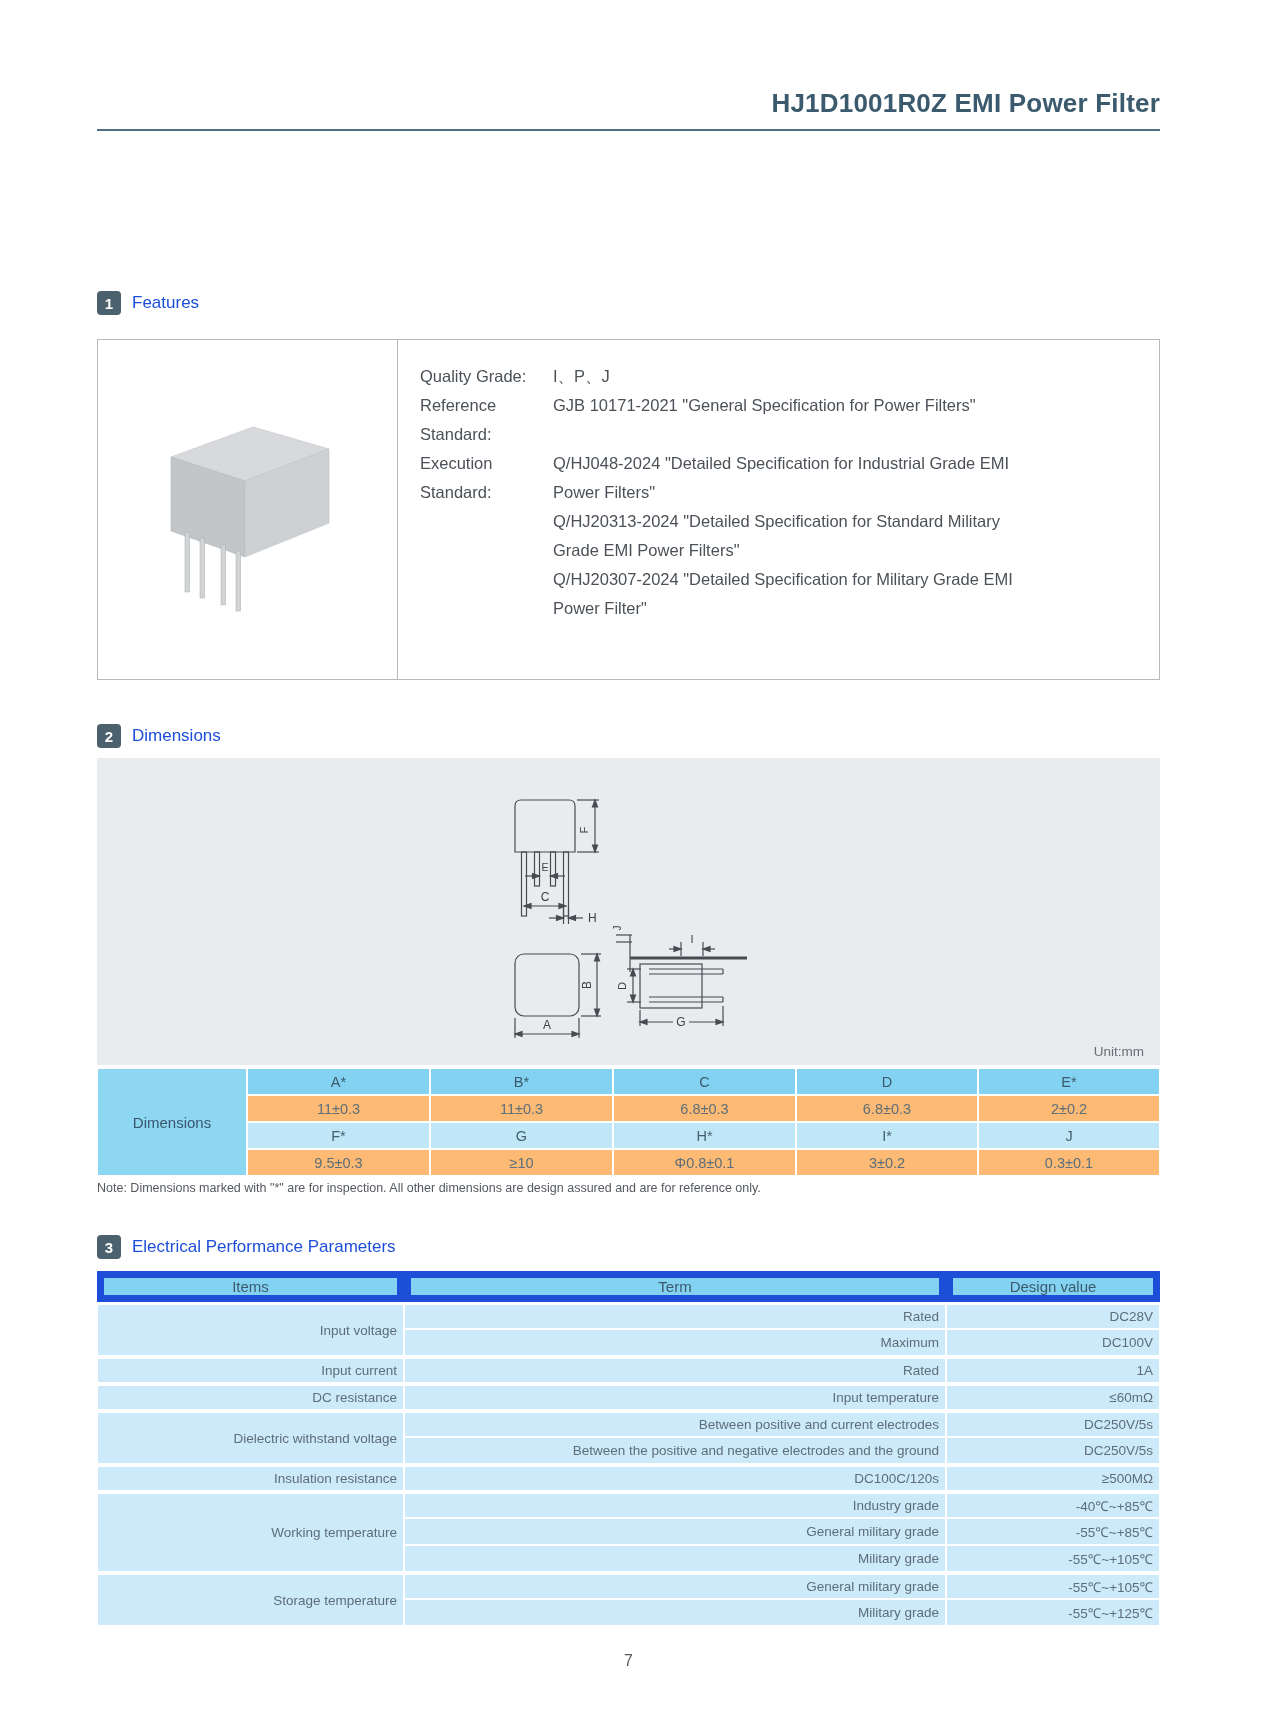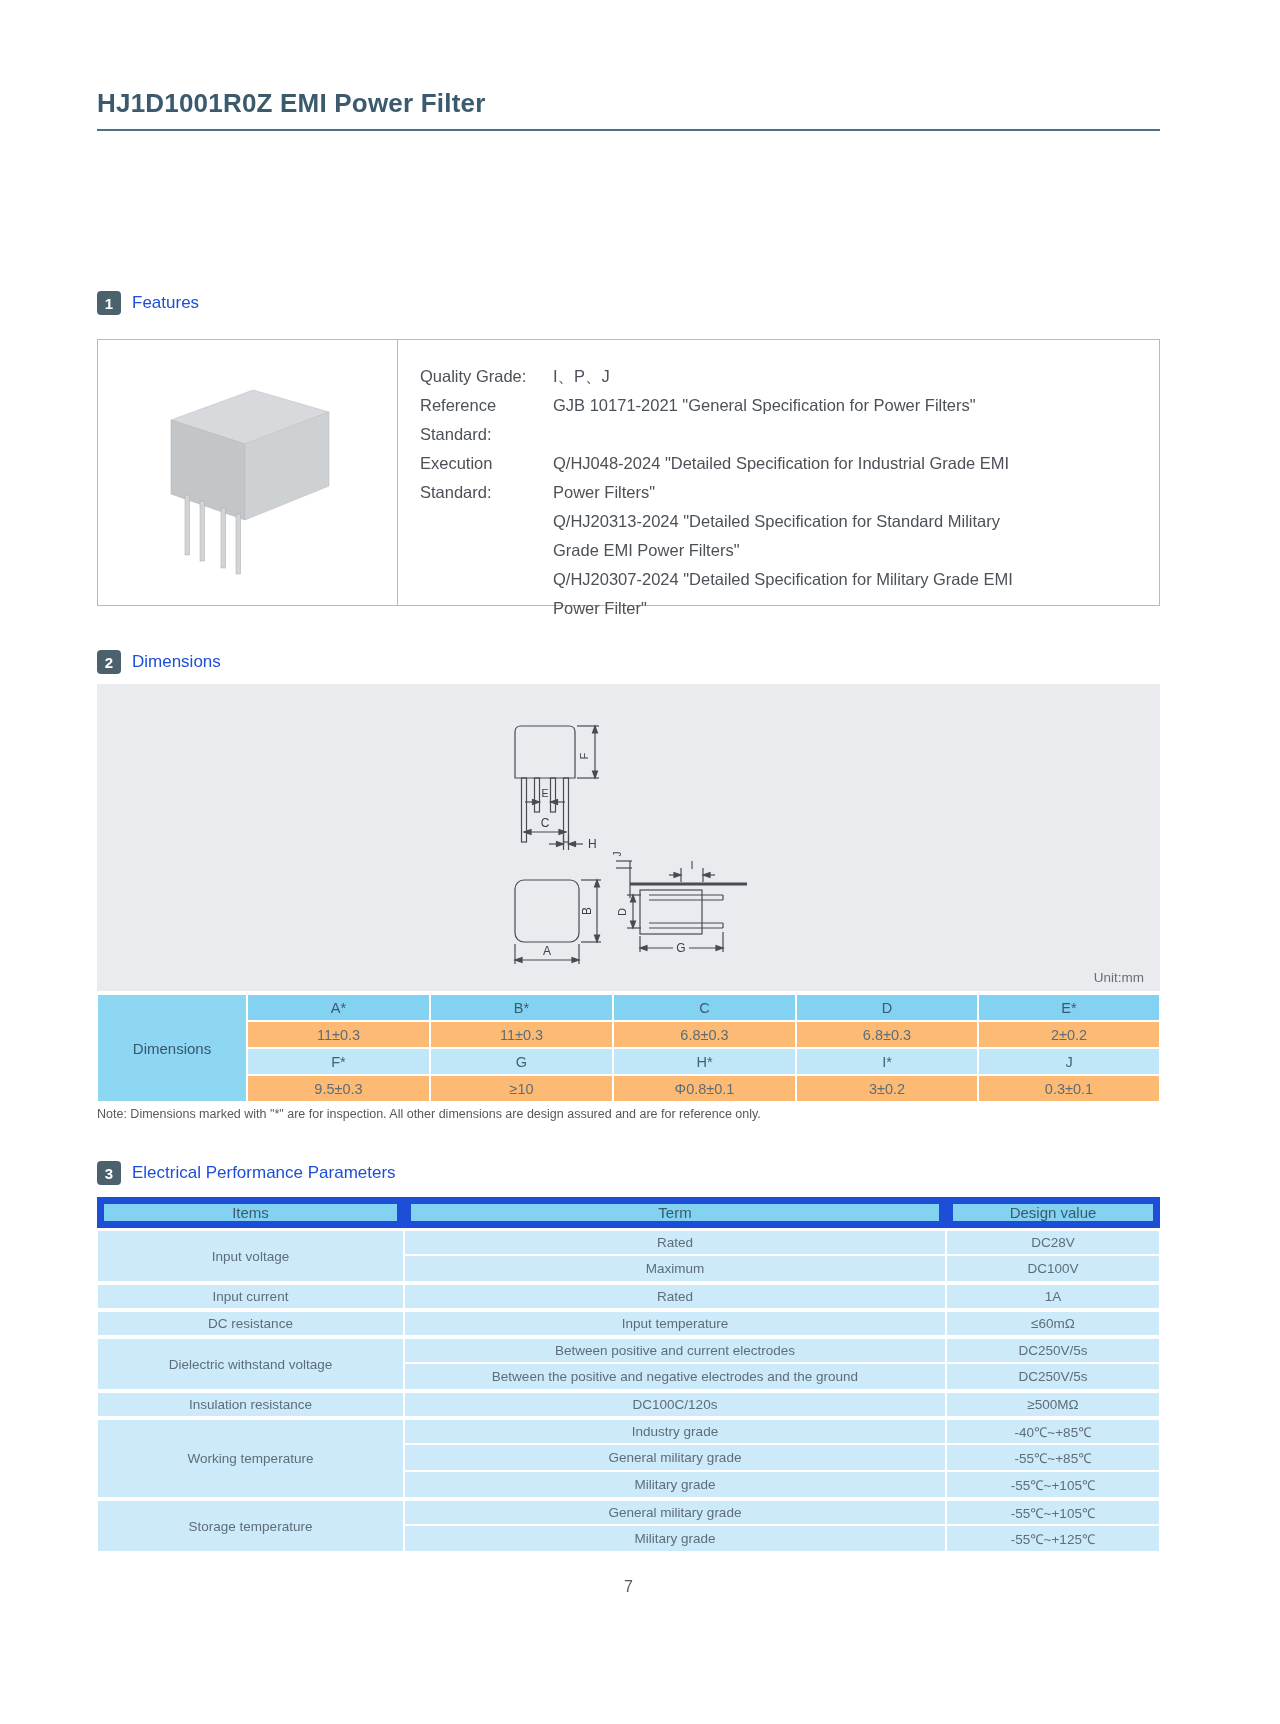--- a/index.html
+++ b/index.html
@@ -5,35 +5,35 @@
   * { box-sizing: border-box; }
   html,body { margin:0; padding:0; background:#ffffff; }
   .page {
     width:1280px; height:1724px; position:relative; overflow:hidden;
     background:#ffffff; font-family:"Liberation Sans", sans-serif;
   }
   .content { width:1063px; margin-left:97px; }
 
   .doc-title {
     margin:0; padding-top:88px;
-    font-size:26px; font-weight:bold; color:#3b5a6e; letter-spacing:0.2px;
+    font-size:26px; font-weight:bold; color:#3b5a6e; letter-spacing:0.2px;text-align:right;
   }
   .title-rule { border:none; border-top:2px solid #4e7084; margin:10px 0 0 0; }
 
   .sec { display:flex; align-items:center; gap:11px; height:28px; }
   .sec-badge {
     width:24px; height:24px; border-radius:4px; background:#4b626e;
     color:#ffffff; font-size:15px; font-weight:bold;
     display:flex; align-items:center; justify-content:center; flex:none;
   }
   .sec-title { font-size:17px; color:#1d4ed8; }
 
   #sec1 { margin-top:158px; }
 
-  .feat-box { margin-top:22px; height:267px; border:1px solid #b7babd; display:flex; }
+  .feat-box { margin-top:22px; height:341px; border:1px solid #b7babd; display:flex; }
   .feat-img {
     width:300px; flex:none; border-right:1px solid #b7babd;
     display:flex; align-items:center; justify-content:center;
   }
   .feat-text { flex:1; padding:22px 0 0 22px; font-size:16.5px; line-height:29px; color:#4b5157; }
   .feat-row { display:flex; }
   .feat-label { width:133px; flex:none; }
   .feat-value { width:482px; }
 
   #sec2 { margin-top:42px; }
@@ -50,21 +50,21 @@
 
   .note { margin-top:5px; font-size:12.5px; color:#55595e; }
 
   #sec3 { margin-top:38px; }
   .elec-table { margin-top:10px; width:1063px; font-size:13.5px; }
   .elec-table th {
     background:#84d2f1; color:#3c5a6d; font-weight:normal; font-size:15px;
     height:28px; border:7px solid #1d4ed8; padding:0;
   }
   .elec-table td {
-    background:#cdeafa; color:#5d6e78; text-align:center; vertical-align:middle;
+    background:#cdeafa; color:#5d6e78; text-align:right; vertical-align:middle;
     height:27px; border:1px solid #ffffff; padding:0 6px;
   }
   .elec-table tr.g td { border-top:3px solid #ffffff; }
 
   .pagenum { text-align:center; margin-top:26px; font-size:16px; color:#55595e; }
 
   svg text { font-family:"Liberation Sans", sans-serif; fill:#3c4146; }
 </style>
 </head>
 <body>

